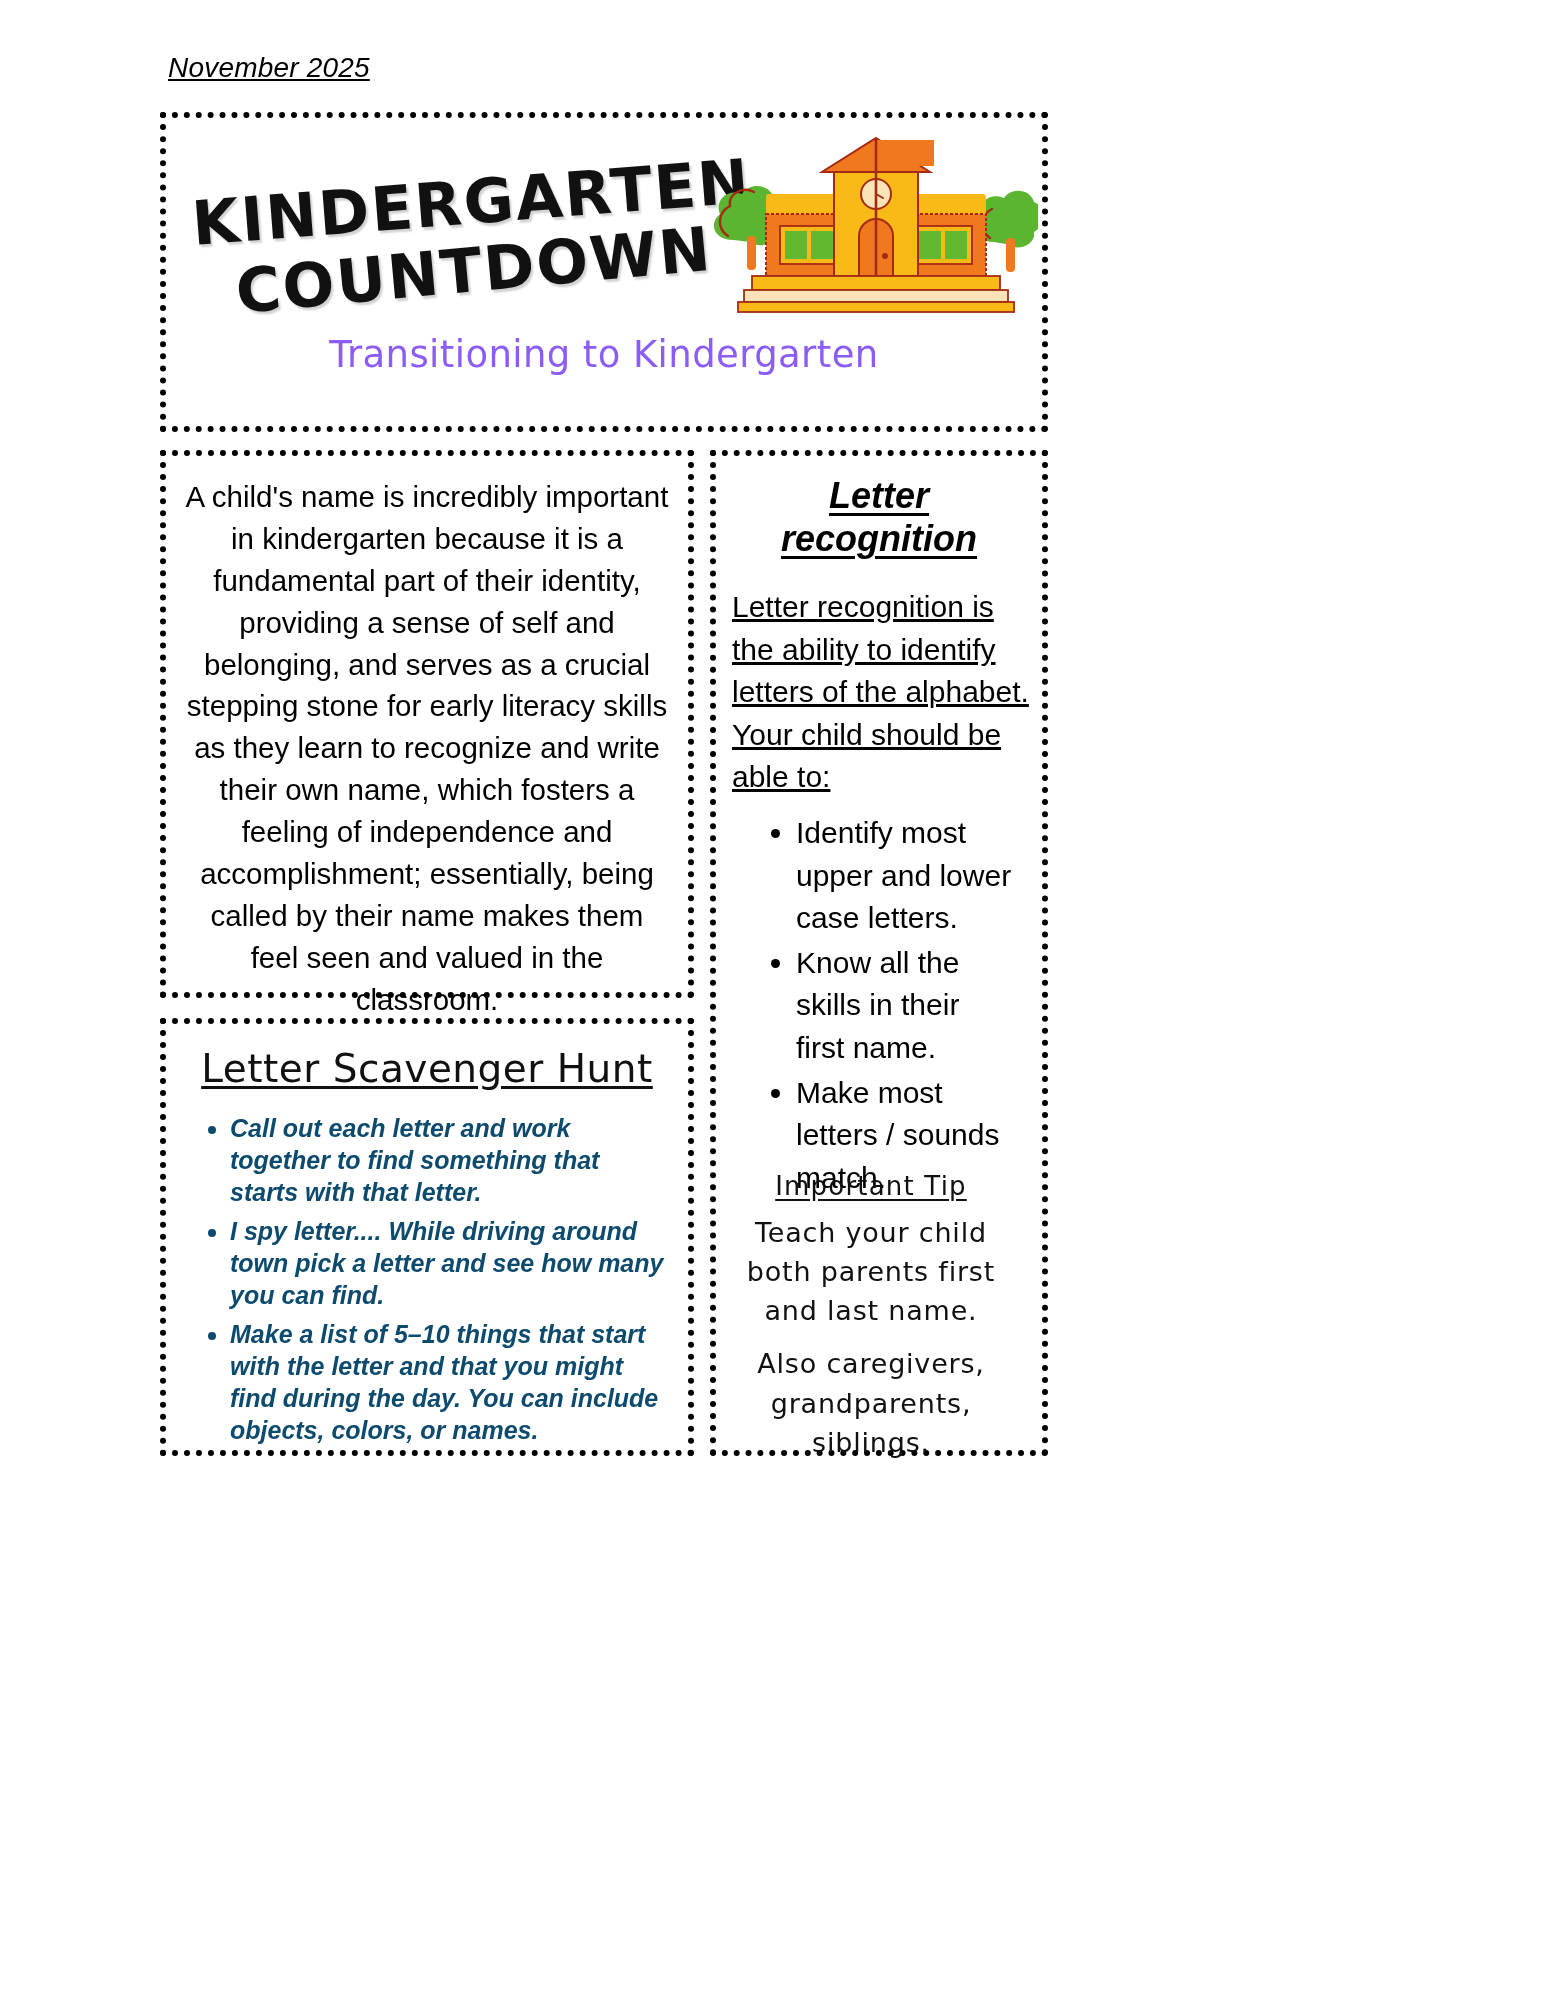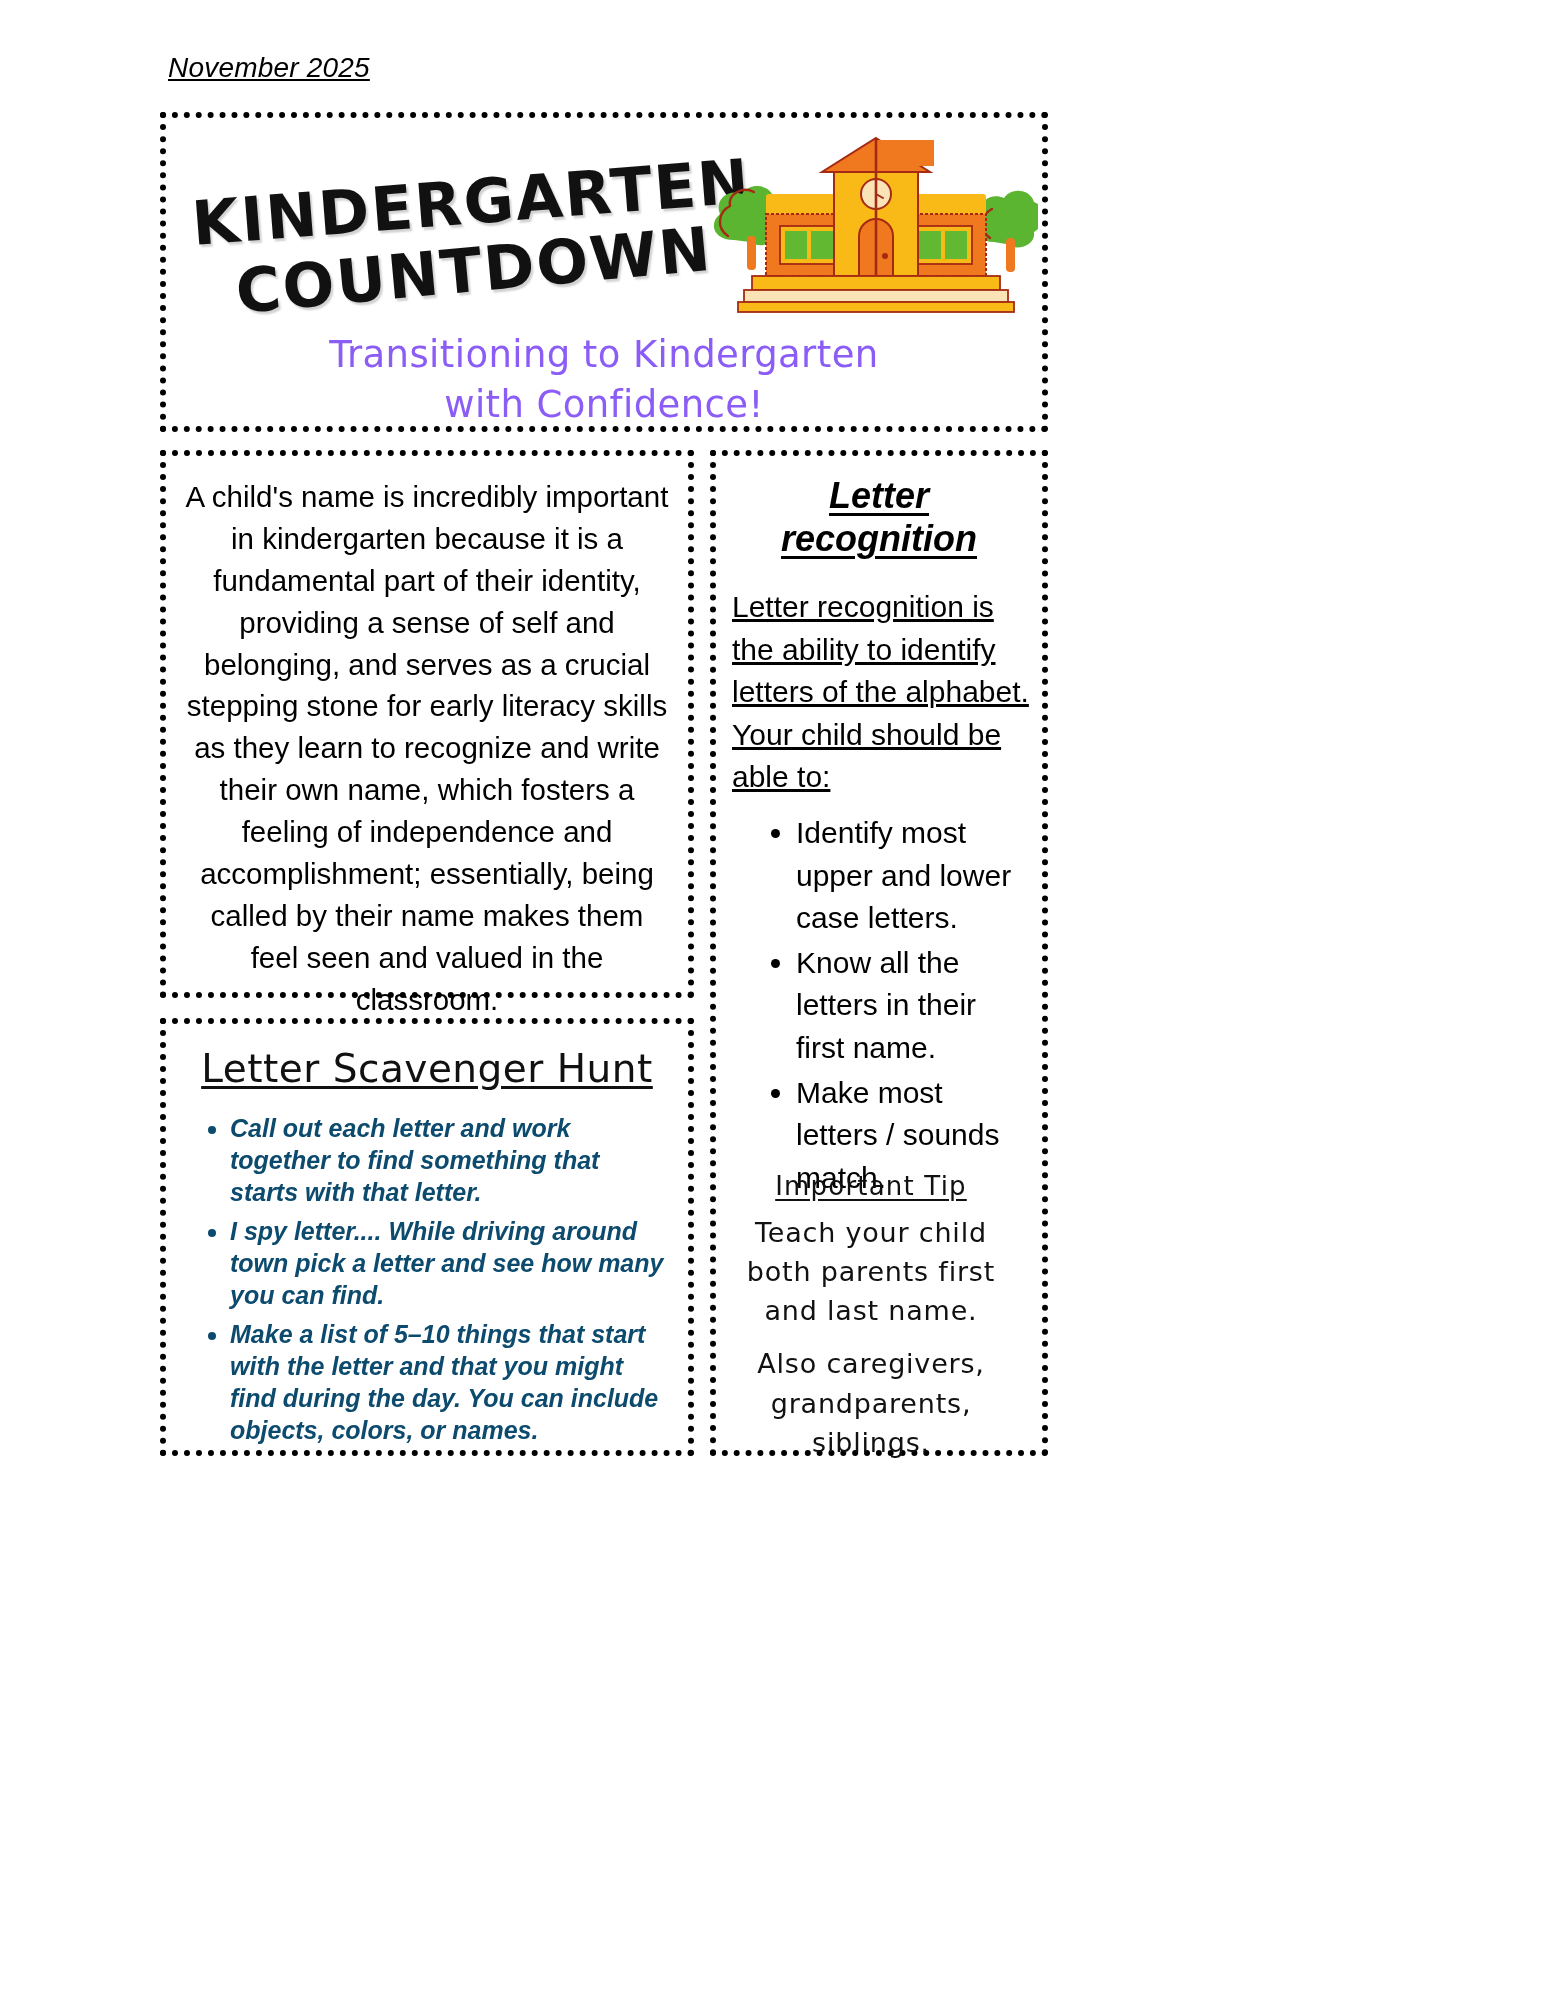--- a/index.html
+++ b/index.html
@@ -244,21 +244,20 @@
 
   <div class="dotbox" id="header-banner">
 
     <div class="title-wrap">
       <div class="title-line" id="title-line-1">KINDERGARTEN</div>
       <div class="title-line" id="title-line-2">COUNTDOWN</div>
     </div>
 
     <div class="subtitle">
       <div>Transitioning to Kindergarten</div>
-      <div>with Confidence!</div>
     </div>
 
     <div id="school-illustration">
       <svg viewBox="0 0 334 190" width="334" height="190" xmlns="http://www.w3.org/2000/svg">
 
         <g>
           <path d="M30 108 C10 108 4 92 16 82 C10 68 24 56 38 62 C46 50 66 52 70 66 C84 68 86 88 74 96 C76 110 58 118 46 110 Z" fill="#5cb531"></path>
           <path d="M24 104 C12 96 14 80 26 74 C24 62 38 54 50 60" fill="none" stroke="#a52a14" stroke-width="2.4" stroke-linecap="round"></path>
           <rect x="43" y="104" width="9" height="34" rx="4" fill="#f0781e"></rect>
         </g>
@@ -329,21 +328,21 @@
   <div class="dotbox" id="letter-recognition-box">
     <div class="lr-title">
       <div>Letter</div>
       <div>recognition</div>
     </div>
 
     <div class="lr-body">Letter recognition is the ability to identify letters of the alphabet. Your child should be able to:</div>
 
     <ul class="lr-list">
       <li>Identify most upper and lower case letters.</li>
-      <li>Know all the letters in their first name.</li>
+      <li>Know all the skills in their first name.</li>
       <li>Make most letters / sounds match.</li>
     </ul>
 
     <div class="tip-block">
       <div class="tip-title">Important Tip</div>
       <div class="tip-text">Teach your child  both parents first and last name.</div>
       <div class="tip-text-2">Also caregivers, grandparents, siblings.</div>
     </div>
   </div>
 

